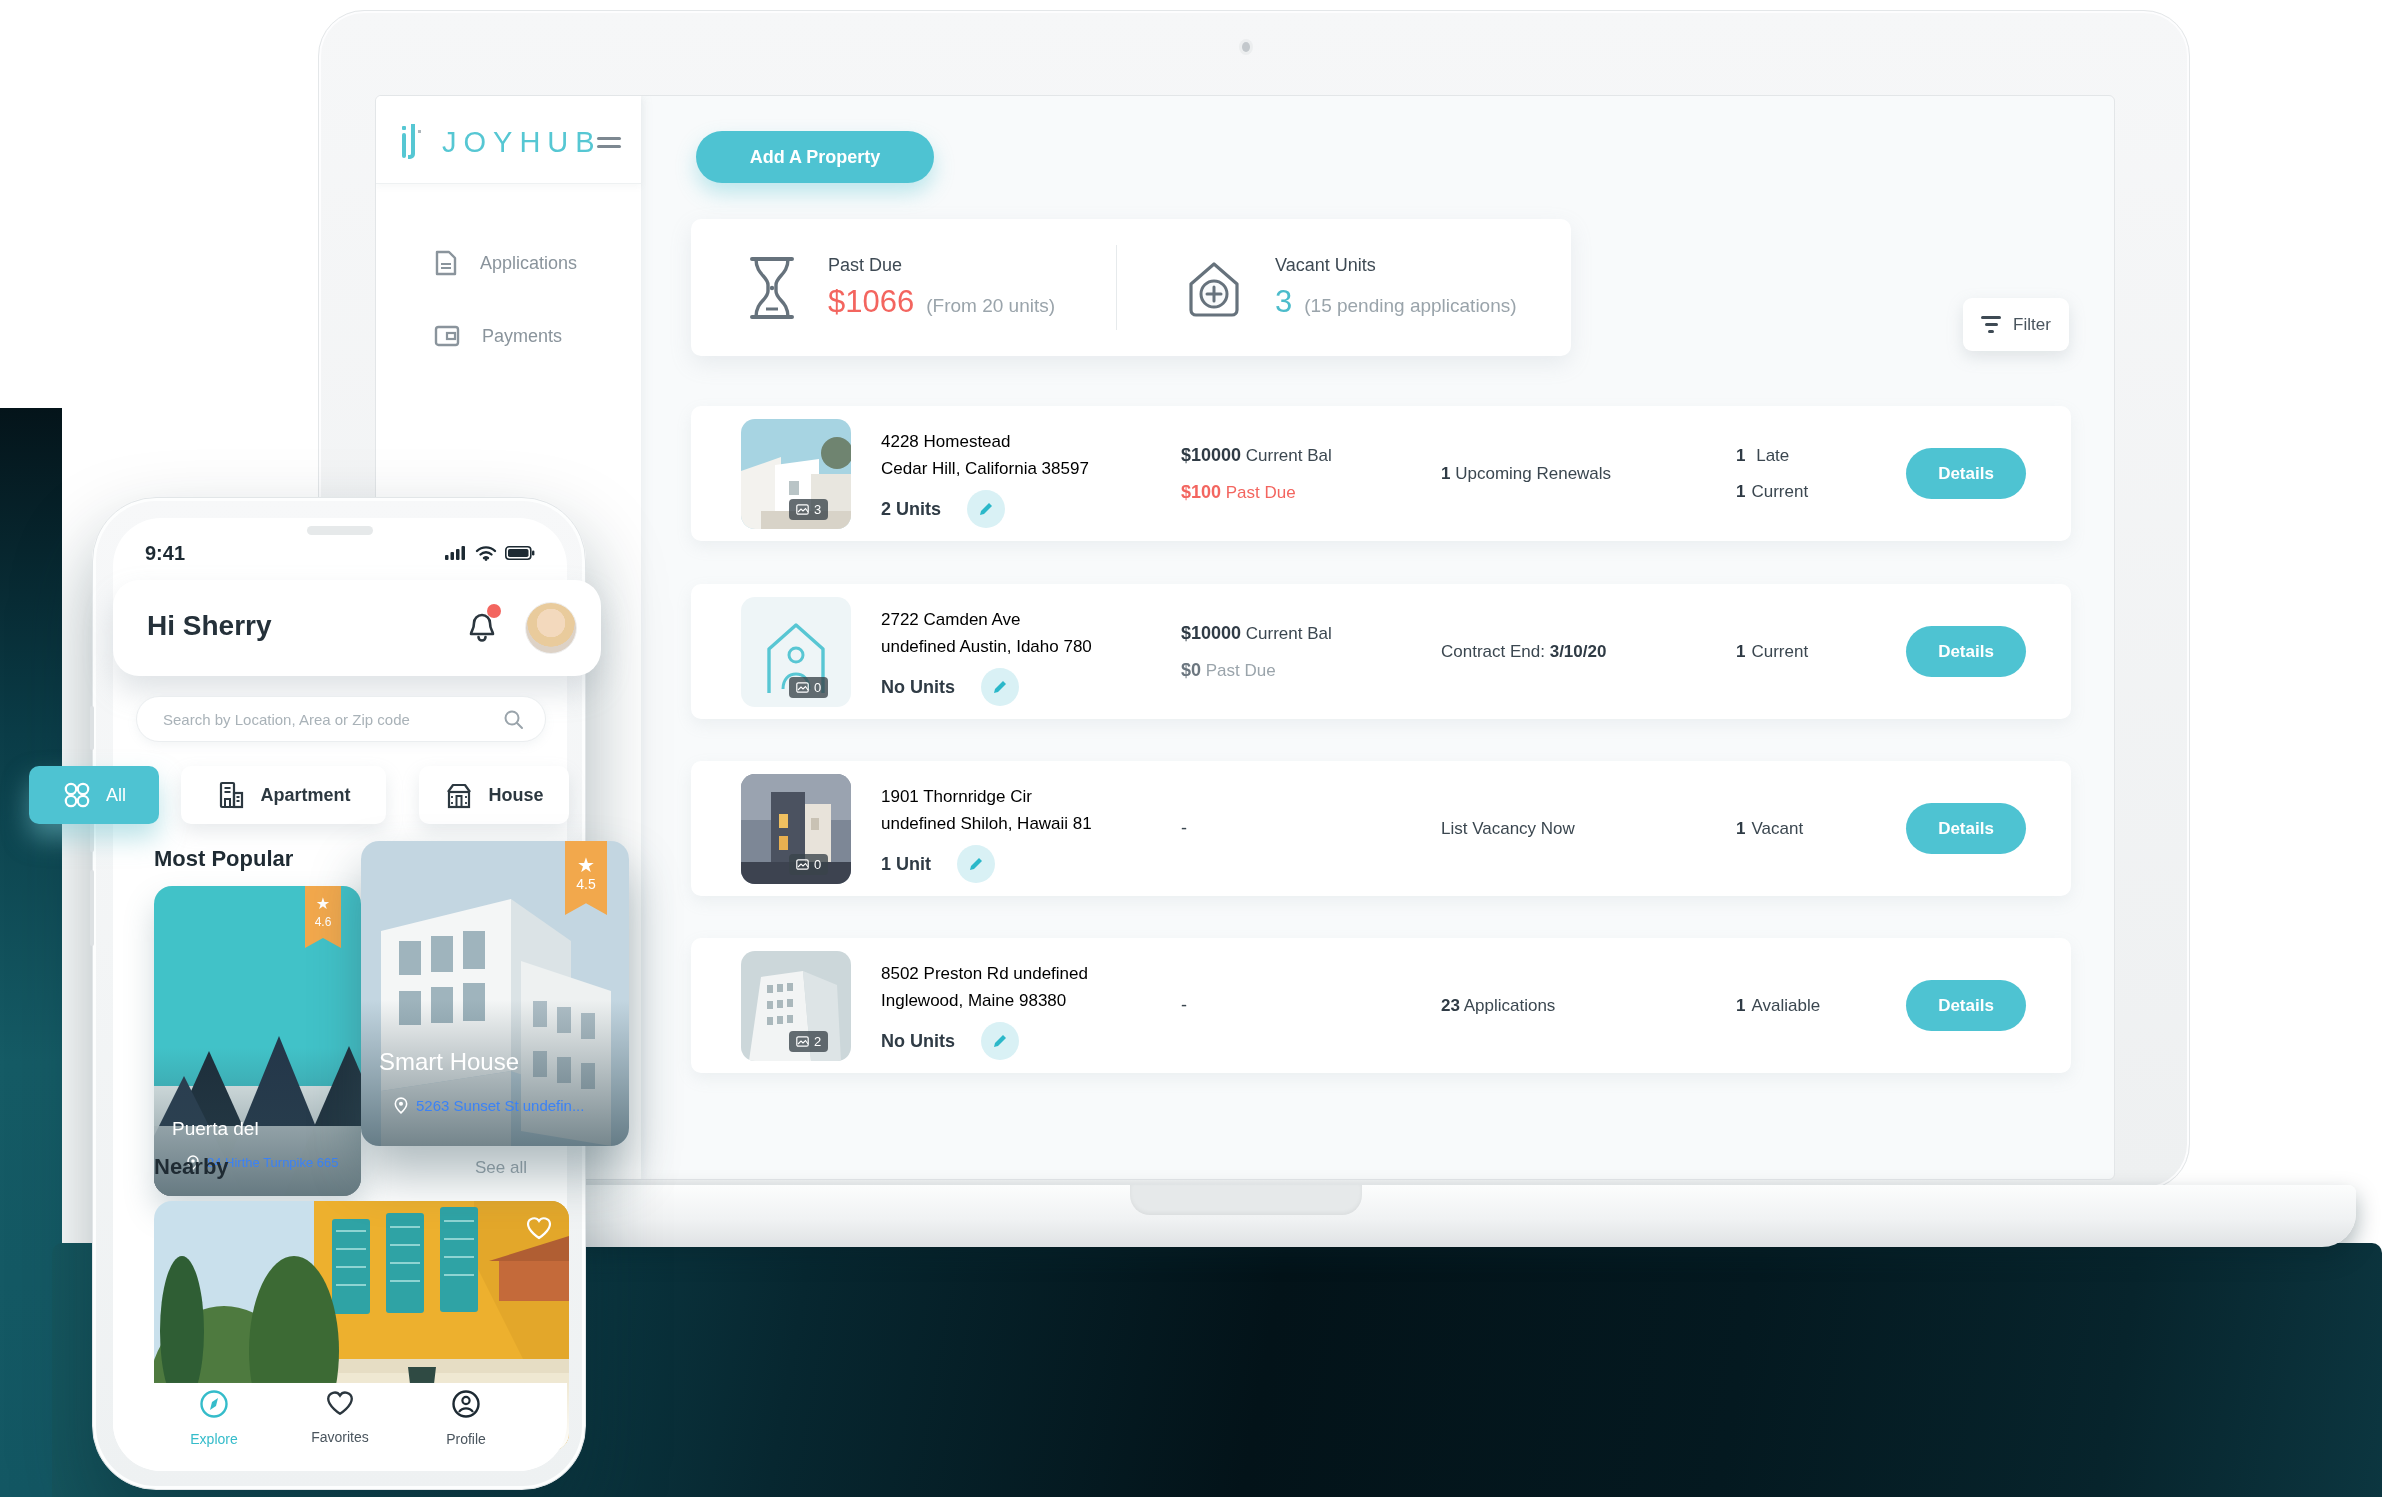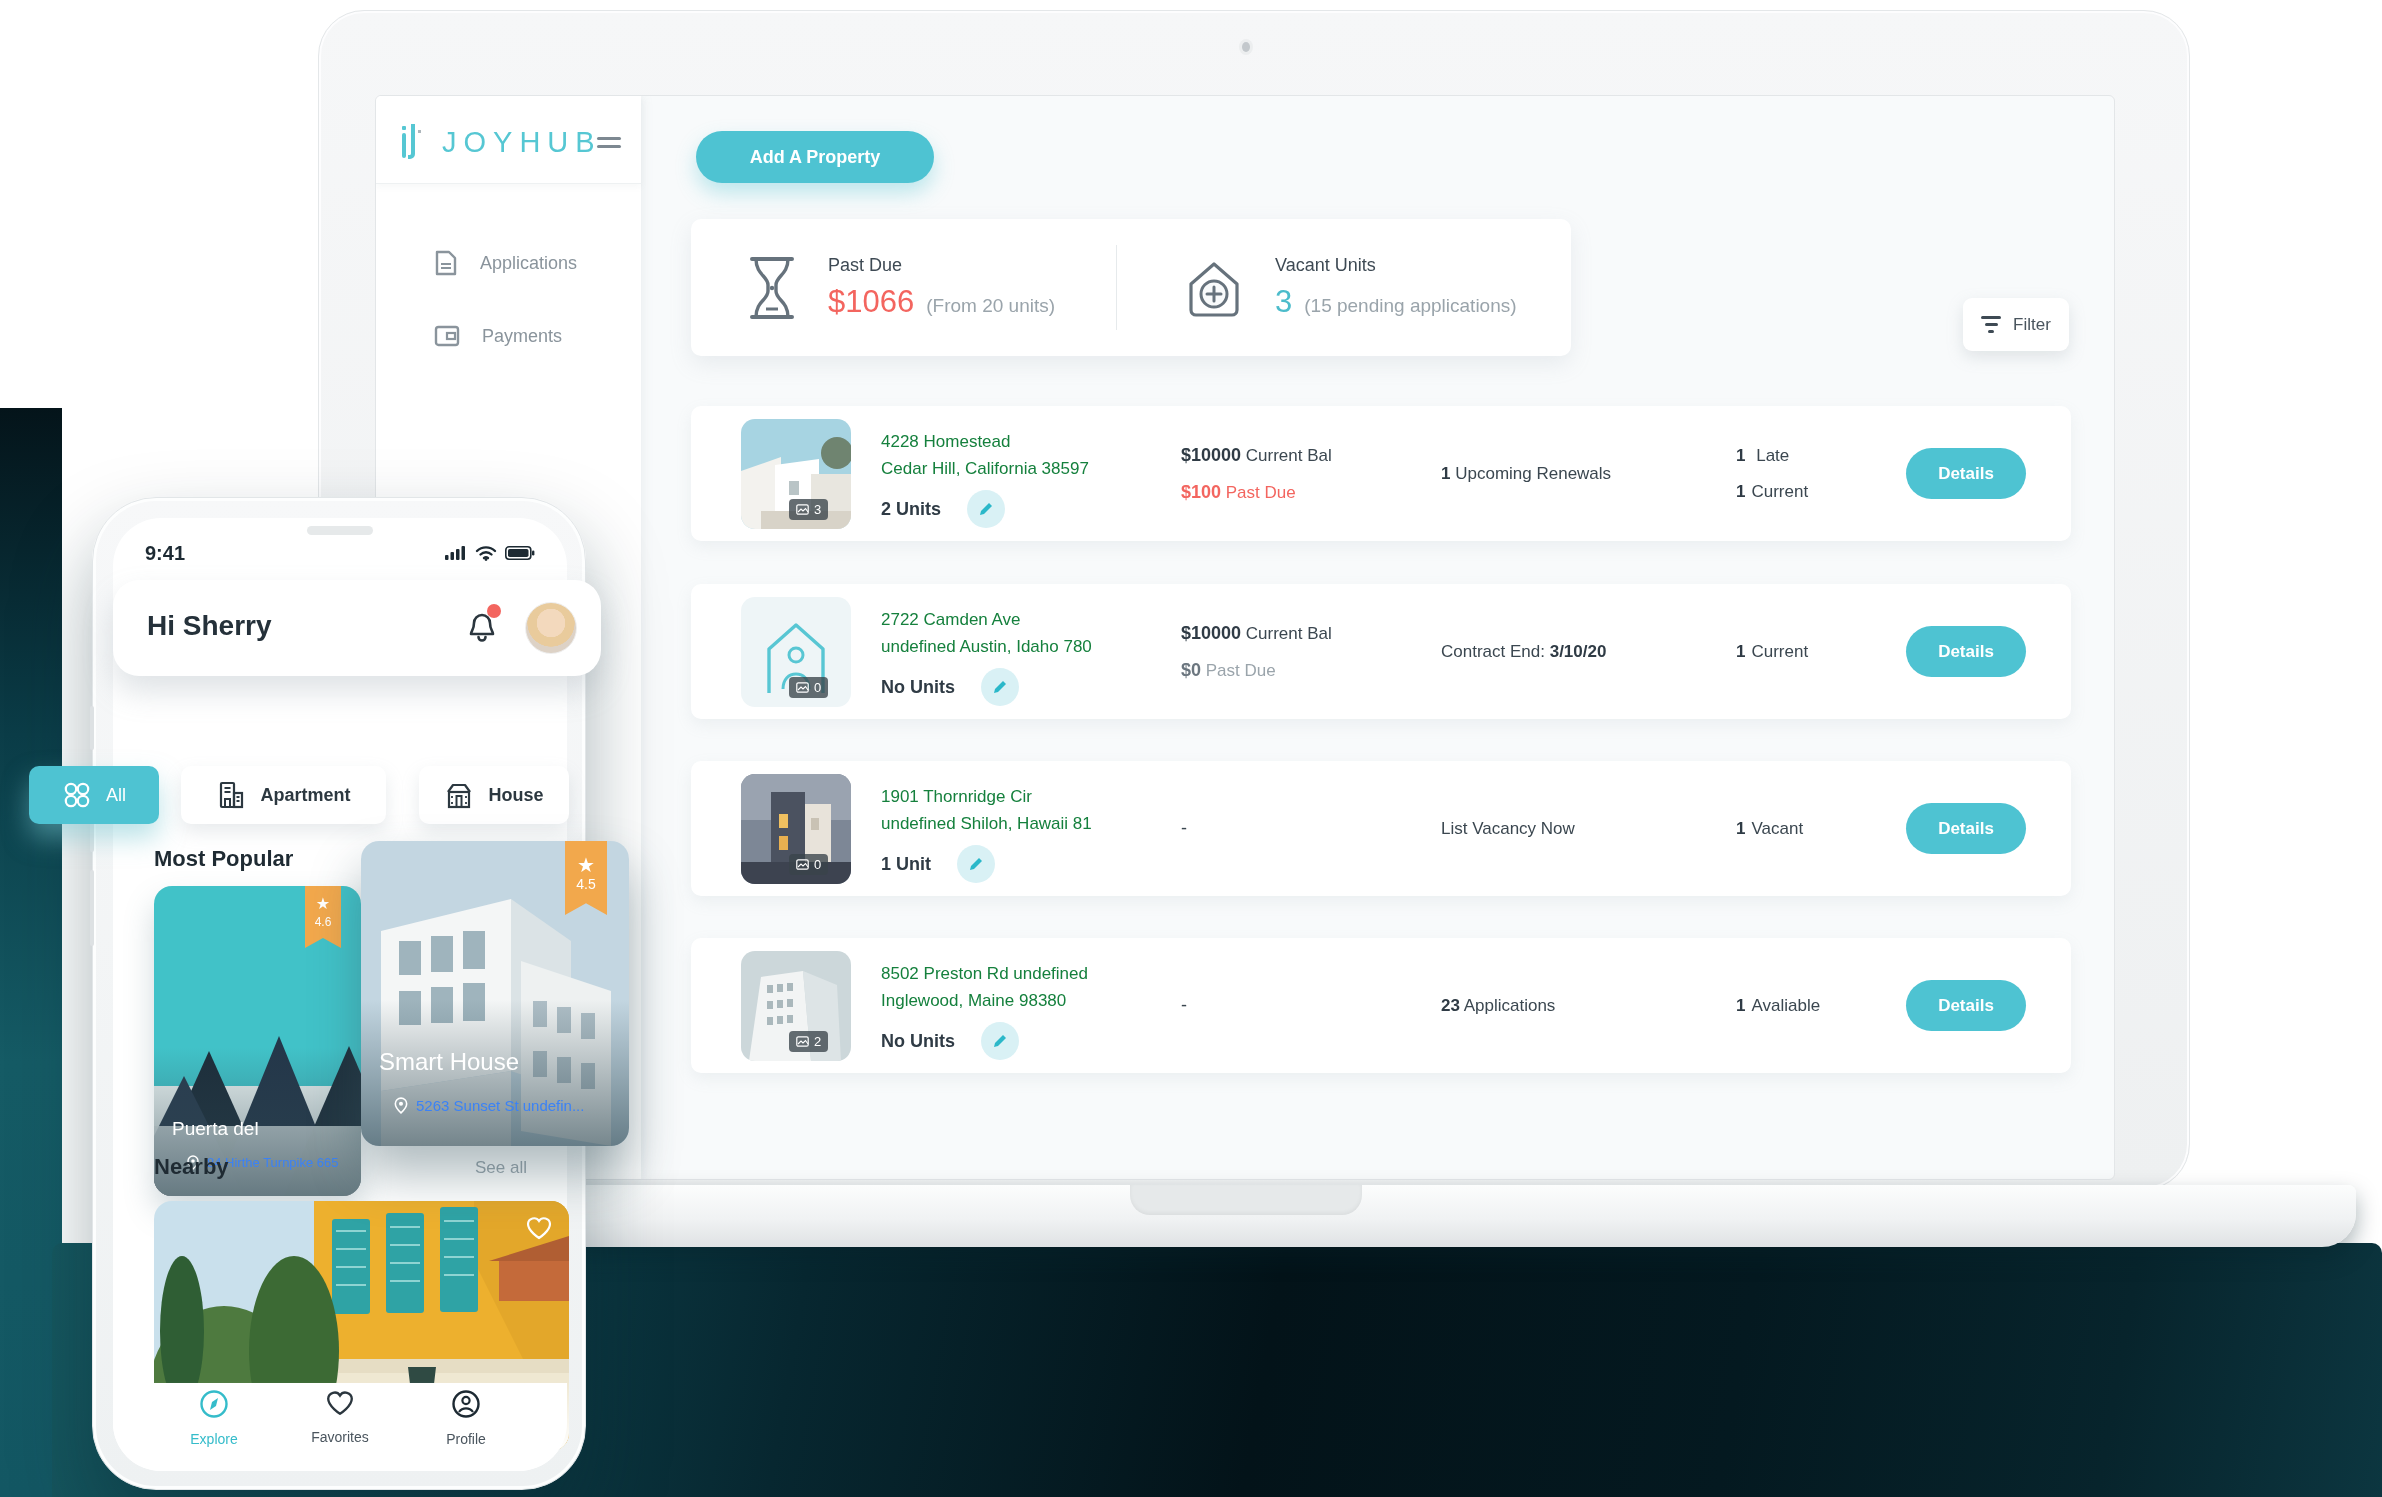--- a/index.html
+++ b/index.html
@@ -61,21 +61,21 @@
   .filter-glyph i { display:block; height:3px; background:#3e4a54; border-radius:2px; margin:4px auto; }
   .filter-glyph i:nth-child(1){width:20px;} .filter-glyph i:nth-child(2){width:13px;} .filter-glyph i:nth-child(3){width:6px;}
 
   
   .row-card { position:absolute; left:50px; width:1380px; height:135px; background:#fff; border-radius:10px;
     box-shadow:0 6px 16px rgba(150,162,172,0.12); }
   .thumb { position:absolute; left:50px; top:13px; width:110px; height:110px; border-radius:14px; overflow:hidden; }
   .thumb svg { display:block; }
   .thumb-badge { position:absolute; left:98px; top:93px; background:rgba(58,68,74,0.78); color:#fff; font-size:13px;
     border-radius:4px; padding:3px 7px; display:flex; align-items:center; gap:5px; }
-  .addr { position:absolute; left:190px; top:22px; font-size:17px; color:#15803d; line-height:27px; }
+  .addr { position:absolute; left:190px; top:22px; font-size:17px; color:#000000; line-height:27px; }
   .units-row { position:absolute; left:190px; top:84px; display:flex; align-items:center; gap:26px; }
   .units { font-size:18px; font-weight:700; color:#2f3b45; }
   .pencil-btn { width:38px; height:38px; border-radius:50%; background:#d9f1f5; border:none; cursor:pointer;
     display:flex; align-items:center; justify-content:center; }
   .c2 { position:absolute; left:490px; top:0; height:100%; display:flex; flex-direction:column; justify-content:center; gap:16px; font-size:17px; }
   .money b { font-size:18px; color:#2f3b45; }
   .money span { color:#3b4750; }
   .due-red b, .due-red span { color:#f3655f; }
   .due-red b { font-weight:700; }
   .due-gray b { color:#6b767f; } .due-gray span { color:#9aa4ab; }
@@ -462,20 +462,29 @@
           <svg width="34" height="38" viewBox="0 0 34 38">
             <path d="M6 28c0-3 3-4 3-11a8 8 0 0116 0c0 7 3 8 3 11z" fill="none" stroke="#2b363e" stroke-width="2.6" stroke-linejoin="round"></path>
             <path d="M13.5 31a3.5 3.5 0 007 0" fill="none" stroke="#2b363e" stroke-width="2.6" stroke-linecap="round"></path>
             <path d="M24 8c1.5-2.5 4-3 4-3" stroke="#2b363e" stroke-width="2.2" fill="none" stroke-linecap="round"></path>
           </svg>
           <span class="bell-dot"></span>
         </span>
         <span class="avatar"></span>
       </div>
 
+      <div class="search-pill">
+        <input class="search-input" value="" placeholder="Search by Location, Area or Zip code" style="">
+        <span class="search-glyph">
+          <svg width="22" height="22" viewBox="0 0 22 22">
+            <circle cx="9" cy="9" r="6.5" fill="none" stroke="#9aa4ab" stroke-width="2"></circle>
+            <path d="M14 14l5 5" stroke="#9aa4ab" stroke-width="2" stroke-linecap="round"></path>
+          </svg>
+        </span>
+      </div>
 
       <div class="chips">
         <div class="chip chip-all">
           <svg width="30" height="28" viewBox="0 0 30 28">
             <g fill="none" stroke="#ffffff" stroke-width="2.2">
               <circle cx="9" cy="8" r="5.2"></circle>
                 <circle cx="21" cy="8" r="5.2"></circle>
               <circle cx="9" cy="20" r="5.2"></circle>
                 <circle cx="21" cy="20" r="5.2"></circle>
             </g>

